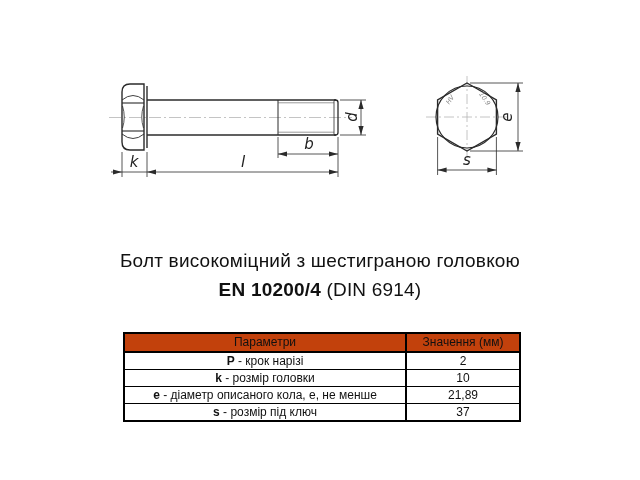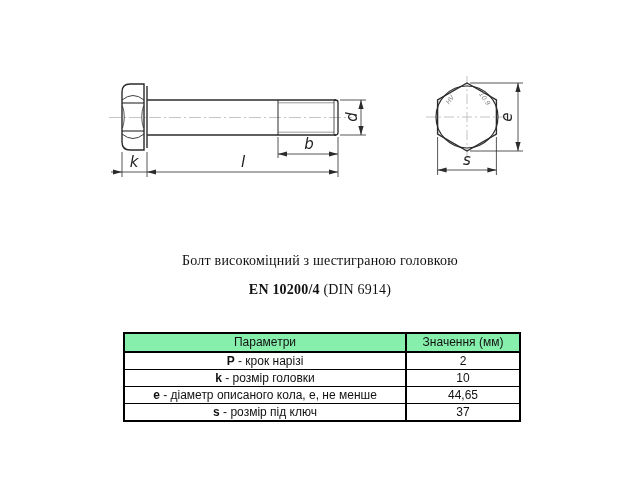--- a/index.html
+++ b/index.html
@@ -11,36 +11,35 @@
   .dim-label {
     font-family:"DejaVu Sans", sans-serif; font-style:italic;
     font-size:15px; fill:#222222;
   }
   .mark-label {
     font-family:"DejaVu Sans", sans-serif; font-style:italic;
     font-size:6.5px; fill:#8a8a8a;
   }
   .title-block {
     position:absolute; left:0; top:246px; width:640px;
-    text-align:center; font-size:14px; line-height:29px; color:#111111;
+    text-align:center; font-size:19px; line-height:29px; color:#111111;
     letter-spacing:0.2px;
-    font-family:Liberation Serif, serif;
   }
   .title-block .b { font-weight:bold; }
   table.spec {
     position:absolute; left:123px; top:332px; width:396px;
     border-collapse:collapse; table-layout:fixed;
     font-size:12px; color:#111111; border:2px solid #000000;
   }
   table.spec th, table.spec td {
     border:1px solid #000000; text-align:center; padding:0;
     height:16px; line-height:15px; overflow:hidden; white-space:nowrap;
   }
   table.spec th {
-    background:#86efac; font-weight:normal; height:17px;
+    background:#c2410c; font-weight:normal; height:17px;
     border-bottom:2px solid #000000;
   }
   table.spec th:first-child, table.spec td:first-child { border-right:2px solid #000000; }
   td.val-bold { font-weight:bold; }
 </style>
 </head>
 <body>
 
 <div class="canvas">
 
@@ -154,21 +153,21 @@
       <tr>
         <td><b>P</b><span> - крок нарізі</span></td>
         <td>2</td>
       </tr>
       <tr>
         <td><b>k</b><span> - розмір головки</span></td>
         <td>10</td>
       </tr>
       <tr>
         <td><b>e</b><span> - діаметр описаного кола, е, не менше</span></td>
-        <td>44,65</td>
+        <td>21,89</td>
       </tr>
       <tr>
         <td><b>s</b><span> - розмір під ключ</span></td>
         <td>37</td>
       </tr>
     </tbody>
   </table>
 </div>
 
 </body></html>

